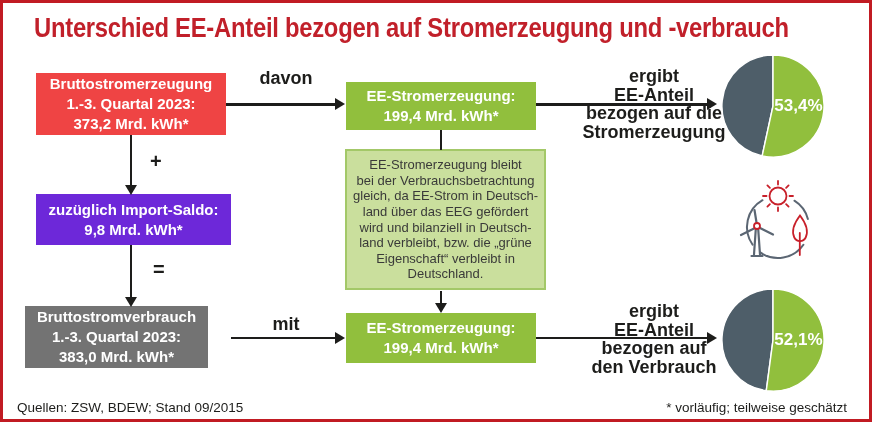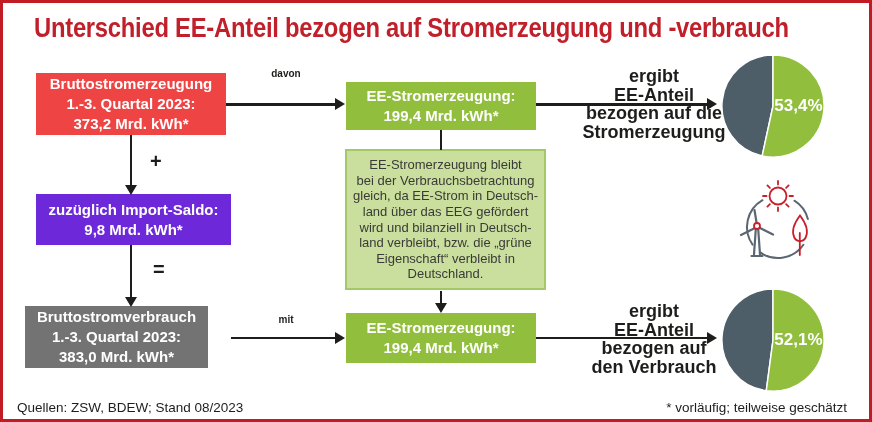--- a/index.html
+++ b/index.html
@@ -21,21 +21,21 @@
   .box-slate{left:33px;top:191px;width:195px;height:51px;background:#6d28d9;}
   .box-blue{left:22px;top:303px;width:183px;height:62px;background:#737373;}
   .box-green-top{left:343px;top:79px;width:190px;height:48px;background:#91bf3d;}
   .box-green-bottom{left:343px;top:310px;width:190px;height:50px;background:#91bf3d;}
   .box-lightgreen{
     left:342px;top:146px;width:201px;height:141px;background:#cadf9d;
     border:2px solid #a3c868;box-sizing:border-box;color:#3a3a39;font-weight:normal;
     font-size:13px;line-height:15.6px;
   }
   .op{position:absolute;font-size:20px;font-weight:bold;}
-  .flow-label{position:absolute;font-size:10px;font-weight:bold;text-align:center;width:80px;}
+  .flow-label{position:absolute;font-size:18px;font-weight:bold;text-align:center;width:80px;}
   .result-label{position:absolute;left:565px;width:172px;text-align:center;font-size:18px;font-weight:bold;line-height:18.5px;}
   .result-label span{display:block;}
   .h-line{position:absolute;height:2.5px;background:#1d1d1b;}
   .v-line{position:absolute;width:2.5px;background:#1d1d1b;}
   .arr-r{position:absolute;width:0;height:0;border-top:6px solid transparent;border-bottom:6px solid transparent;border-left:10px solid #1d1d1b;}
   .arr-d{position:absolute;width:0;height:0;border-left:6px solid transparent;border-right:6px solid transparent;border-top:10px solid #1d1d1b;}
   .pie{position:absolute;width:106px;height:106px;}
   .pie-label{
     position:absolute;left:74%;top:50%;transform:translate(-50%,-50%);
     color:#fff;font-weight:bold;font-size:17px;white-space:nowrap;
@@ -162,16 +162,16 @@
     <g stroke="#c8202a" stroke-width="1.8" fill="none" stroke-linecap="round">
       <circle cx="50" cy="23" r="8.5"></circle>
       <path d="M61.5,23 L65,23 M58.1,14.9 L60.6,12.4 M50,11.5 L50,8 M41.9,14.9 L39.4,12.4 M38.5,23 L35,23 M41.9,31.1 L39.4,33.6 M50,34.5 L50,38 M58.1,31.1 L60.6,33.6"></path>
     </g>
     <g stroke="#c8202a" stroke-width="1.8" fill="none" stroke-linecap="round">
       <path d="M72,42.5 C65.5,51 63.5,58.5 66.3,64.5 C68.6,69.3 75.4,69.3 77.7,64.5 C80.5,58.5 78.5,51 72,42.5 Z"></path>
       <path d="M71.8,60 L71.8,82"></path>
     </g>
   </svg>
 
-  <div class="footer-text footer-left">Quellen: ZSW, BDEW; Stand 08/2023</div>
+  <div class="footer-text footer-left">Quellen: ZSW, BDEW; Stand 09/2015</div>
   <div class="footer-text footer-right">* vorläufig; teilweise geschätzt</div>
 
 </div>
 
 </body></html>

